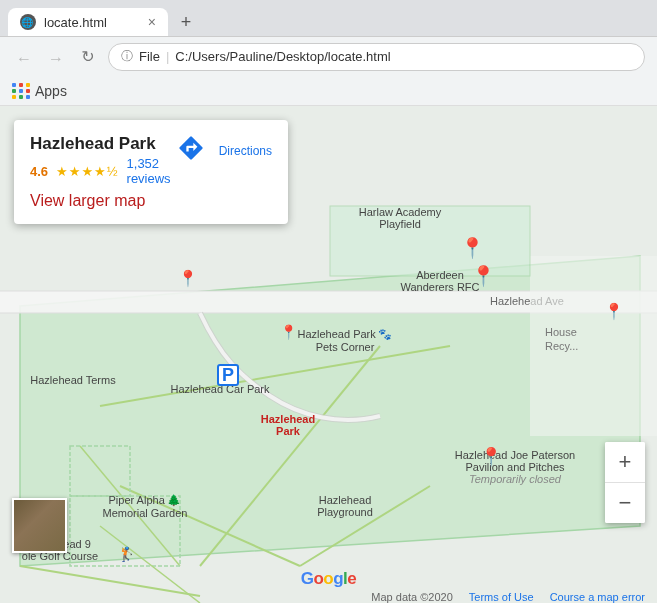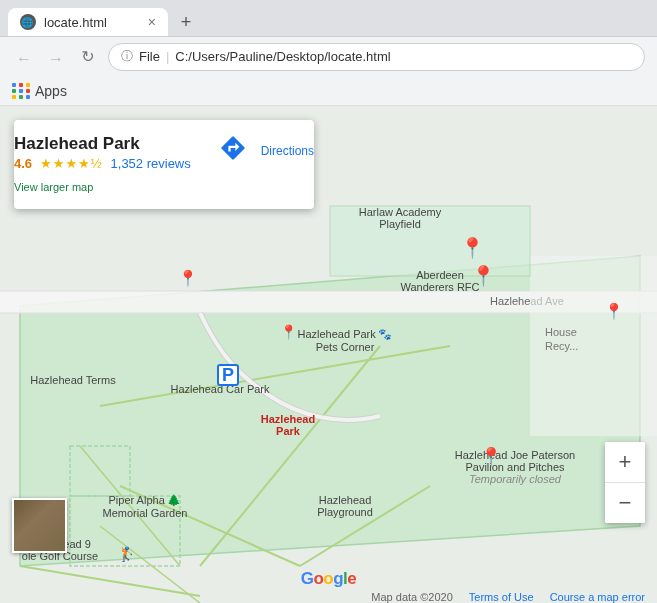--- a/index.html
+++ b/index.html
@@ -26,28 +26,28 @@
     .apps-grid { display: grid; grid-template-columns: repeat(3, 5px); gap: 2px; }
     .apps-dot { width: 4px; height: 4px; border-radius: 1px; }
 
     
     .map-container { position: relative; width: 657px; height: 497px; overflow: hidden; background: #e8f5e9; }
 
     
     .map-svg { position: absolute; inset: 0; width: 100%; height: 100%; }
 
     
-    .info-card { position: absolute; top: 14px; left: 14px; background: white; border-radius: 4px; padding: 14px 0; box-shadow: 0 2px 8px rgba(0,0,0,0.3); width: 300px; z-index: 10; }
+    .info-card { position: absolute; top: 14px; left: 14px; background: white; border-radius: 4px; padding: 14px 16px; box-shadow: 0 2px 8px rgba(0,0,0,0.3); width: 274px; z-index: 10; }
     .info-card-title { font-size: 17px; font-weight: bold; color: #222; margin-bottom: 2px; }
     .info-card-address { font-size: 12px; color: #666; margin-bottom: 8px; }
     .info-card-row { display: flex; align-items: center; gap: 8px; margin-bottom: 6px; }
     .rating-num { color: #e37400; font-size: 13px; font-weight: bold; }
     .stars { color: #f4b400; font-size: 13px; letter-spacing: 1px; }
     .reviews { color: #1a73e8; font-size: 13px; cursor: pointer; }
-    .view-larger { color: #15803d; font-size: 11px; cursor: pointer; text-decoration: none; }
+    .view-larger { color: #b91c1c; font-size: 16px; cursor: pointer; text-decoration: none; }
     .directions-btn { display: flex; flex-direction: row; align-items: center; gap: 14px; cursor: pointer; margin-left: auto; }
     .directions-icon { color: #1a73e8; font-size: 22px; }
     .directions-label { color: #1a73e8; font-size: 12px; }
 
     
     .map-controls { position: absolute; right: 12px; bottom: 80px; display: flex; flex-direction: column; background: white; border-radius: 2px; box-shadow: 0 2px 6px rgba(0,0,0,0.3); z-index: 10; }
     .map-btn { width: 40px; height: 40px; border: none; background: white; cursor: pointer; font-size: 22px; color: #555; display: flex; align-items: center; justify-content: center; border-radius: 2px; }
     .map-btn-divider { height: 1px; background: #e0e0e0; }
 
     

